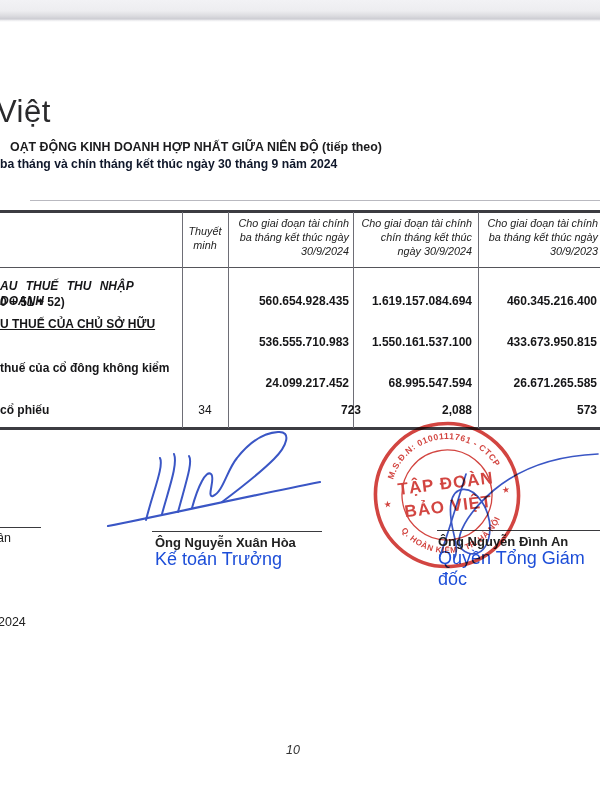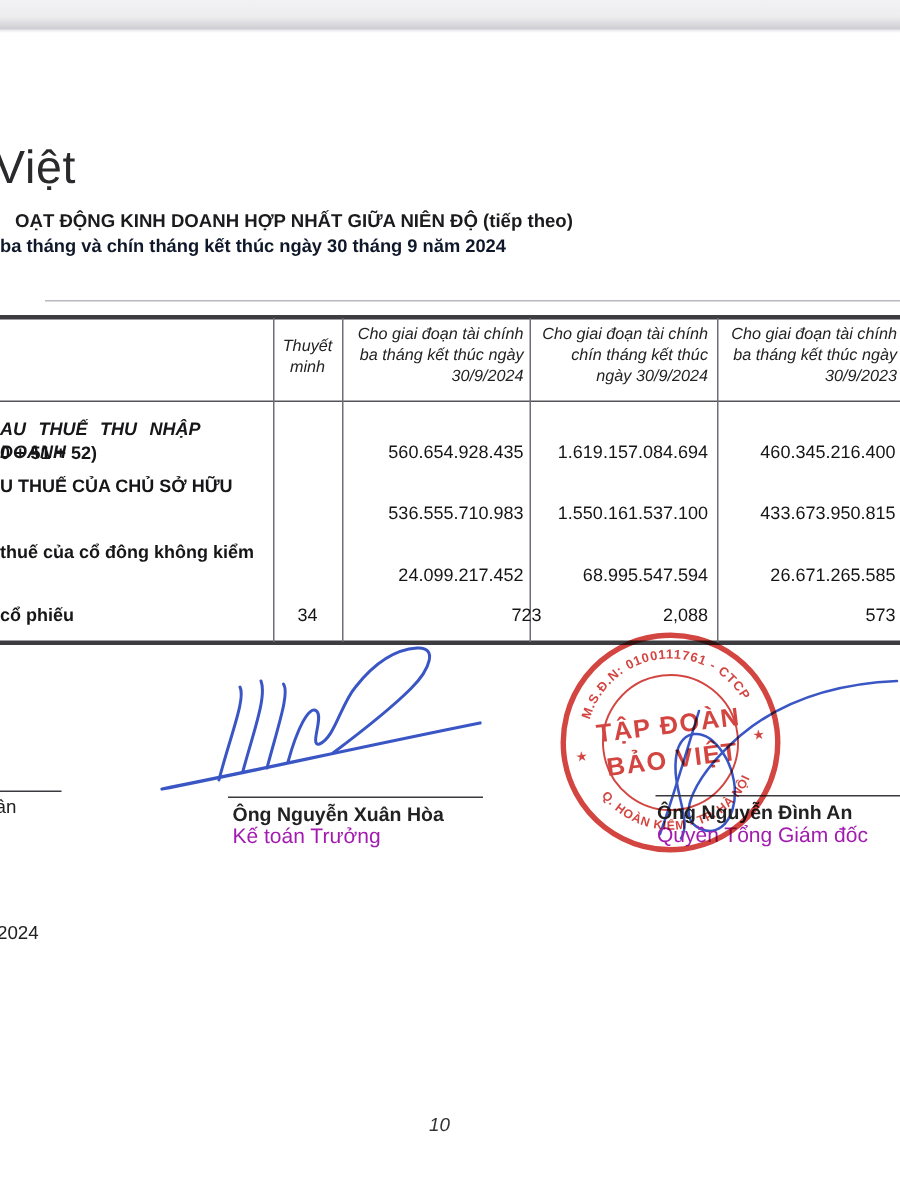--- a/index.html
+++ b/index.html
@@ -14,25 +14,25 @@
   .title2{left:0;top:157px;width:420px;font-size:12.2px;font-weight:bold;color:#0f172a;}
   .hline{background:#55555a;height:1px;}
   .hline.light{background:#b9b9c0;}
   .hline.thick{height:2.6px;background:#3c3c41;}
   .vline{position:absolute;width:1.4px;background:#6e6e76;top:212px;height:216px;}
   .hdr{font-size:10.8px;font-style:italic;line-height:1.3;color:#222;}
   .hdr.note{text-align:center;}
   .hdr.num{text-align:right;}
   .lbl{font-size:12px;font-weight:bold;line-height:1.25;color:#161618;}
   .lbl.caps1{word-spacing:5px;font-style:italic;}
-  .val{font-size:12px;font-weight:normal;text-align:right;color:#161618;}
+  .val{font-size:12px;font-weight:bold;text-align:right;color:#161618;}
   .note-val{font-size:12px;font-weight:normal;text-align:center;color:#161618;}
   .sig-line{background:#3a3a3e;height:1.4px;}
   .sig-name{font-size:13px;color:#222;font-weight:bold;}
-  .sig-title{font-size:14px;color:#a21caf;}
+  .sig-title{font-size:18px;color:#1d4ed8;}
   .frag{font-size:12.5px;color:#222;}
   .pageno{font-size:12.5px;font-style:italic;color:#333;}
   .stamp-wrap{left:371px;top:419px;width:152px;height:152px;transform:rotate(-7deg);
     mix-blend-mode:multiply;opacity:.93;}
   svg{display:block;}
 </style>
 </head>
 <body>
 
 <div class="page">
@@ -57,21 +57,21 @@
   <div class="abs hdr num" style="left:234px;top:216px;width:115px;">Cho giai đoạn tài chính ba tháng kết thúc ngày 30/9/2024</div>
   <div class="abs hdr num" style="left:360px;top:216px;width:112px;">Cho giai đoạn tài chính chín tháng kết thúc ngày 30/9/2024</div>
   <div class="abs hdr num" style="left:484px;top:216px;width:114px;">Cho giai đoạn tài chính ba tháng kết thúc ngày 30/9/2023</div>
 
   <div class="abs lbl caps1" style="left:0;top:279px;width:178px;">AU THUẾ THU NHẬP DOANH</div>
   <div class="abs lbl" style="left:0;top:295px;width:178px;">0 + 51 + 52)</div>
   <div class="abs val" style="left:232px;top:294px;width:117px;">560.654.928.435</div>
   <div class="abs val" style="left:358px;top:294px;width:114px;">1.619.157.084.694</div>
   <div class="abs val" style="left:482px;top:294px;width:115px;">460.345.216.400</div>
 
-  <div class="abs lbl" style="left:0;top:317px;width:178px;">U THUẾ CỦA CHỦ SỞ HỮU</div>
+  <div class="abs lbl" style="left:0;top:317px;width:178px;text-decoration:underline;">U THUẾ CỦA CHỦ SỞ HỮU</div>
   <div class="abs val" style="left:232px;top:335px;width:117px;">536.555.710.983</div>
   <div class="abs val" style="left:358px;top:335px;width:114px;">1.550.161.537.100</div>
   <div class="abs val" style="left:482px;top:335px;width:115px;">433.673.950.815</div>
 
   <div class="abs lbl" style="left:0;top:361px;width:178px;">thuế của cổ đông không kiểm</div>
   <div class="abs val" style="left:232px;top:376px;width:117px;">24.099.217.452</div>
   <div class="abs val" style="left:358px;top:376px;width:114px;">68.995.547.594</div>
   <div class="abs val" style="left:482px;top:376px;width:115px;">26.671.265.585</div>
 
   <div class="abs lbl" style="left:0;top:403px;width:178px;">cổ phiếu</div>

